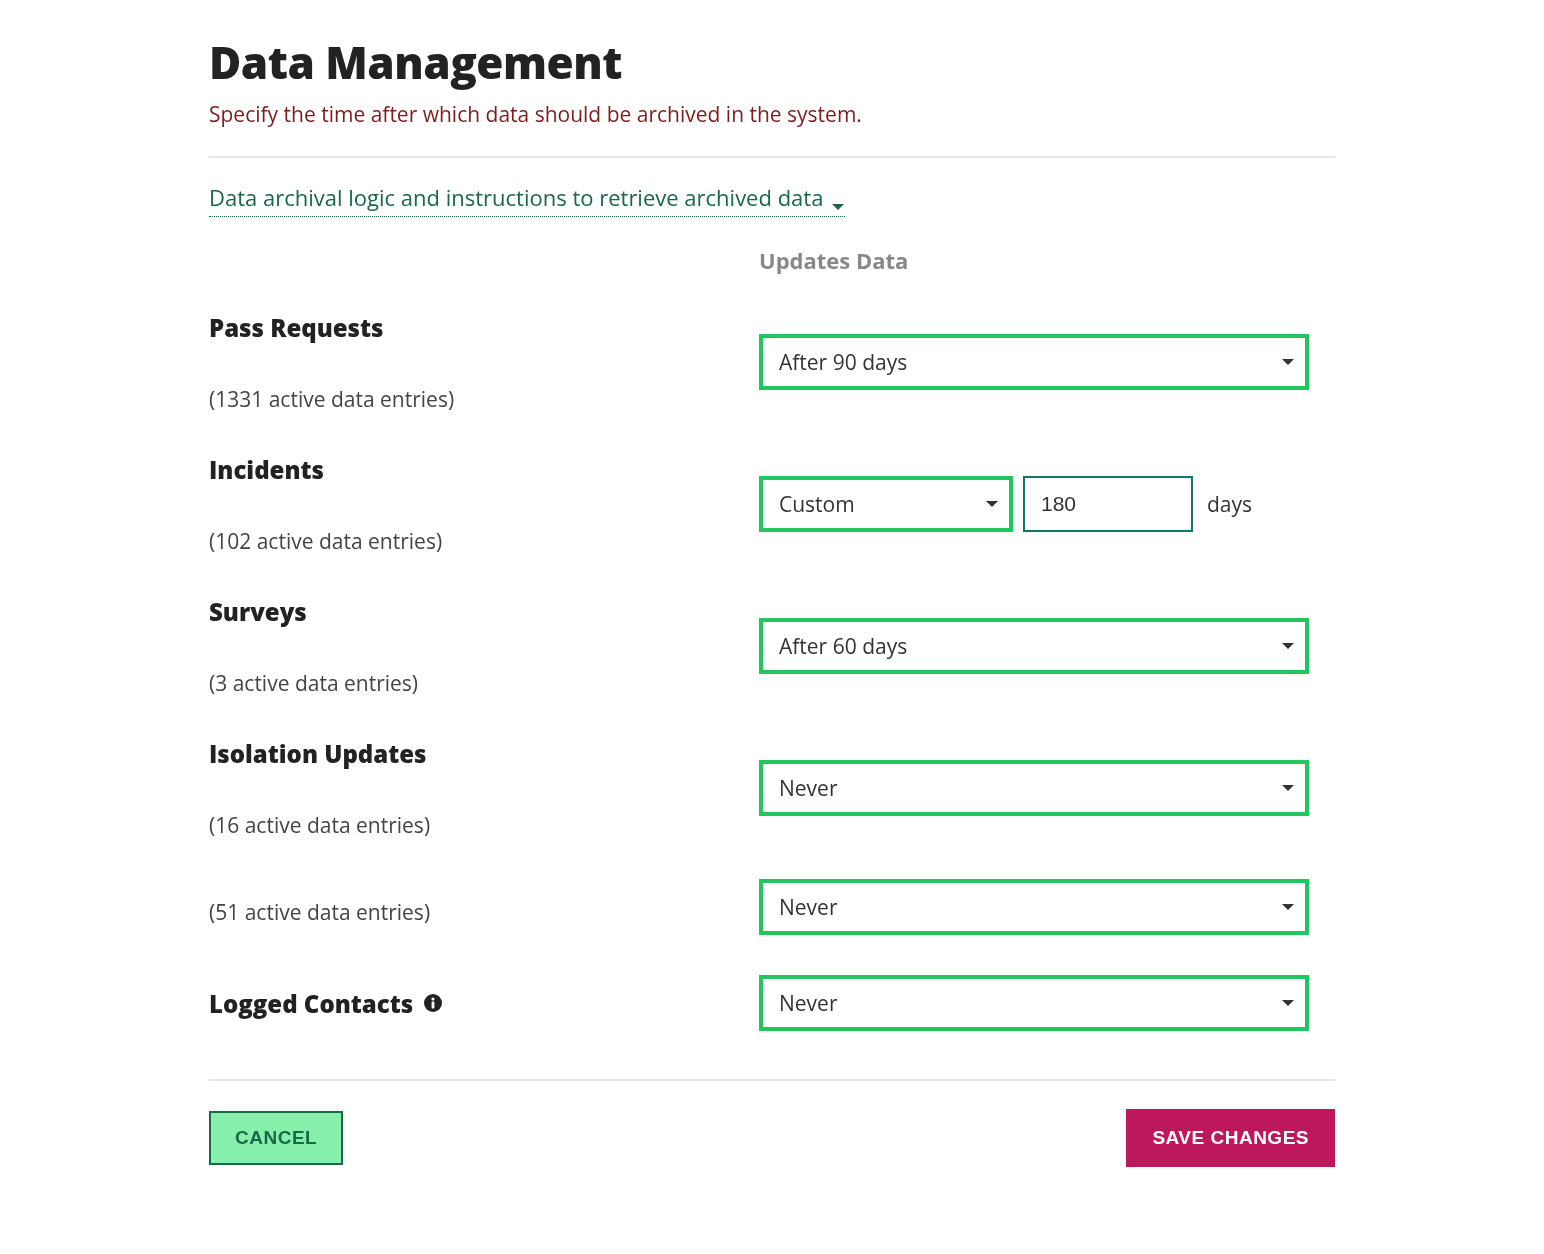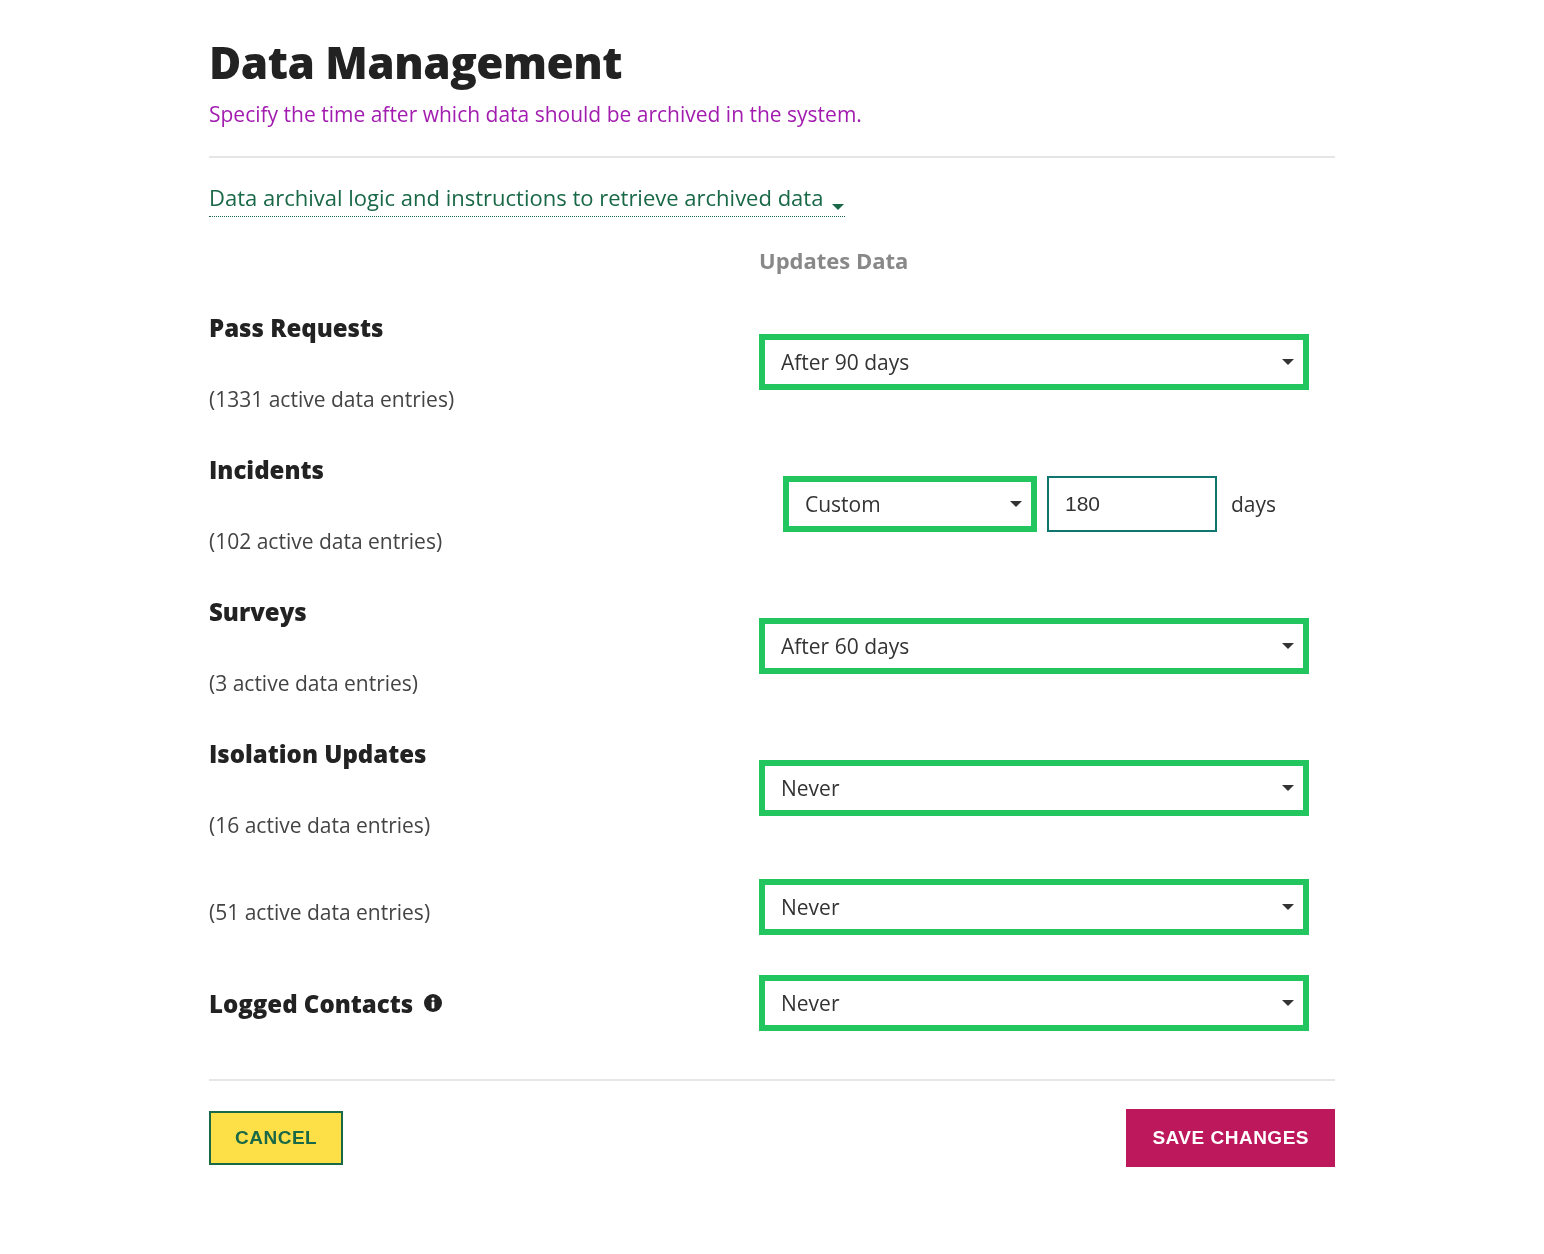--- a/index.html
+++ b/index.html
@@ -18,21 +18,21 @@
   }
   .page-title {
     font-size: 44px;
     font-weight: 800;
     color: #222;
     margin: 0 0 8px 0;
     letter-spacing: -0.5px;
   }
   .page-sub {
     font-size: 21px;
-    color: #a21caf;
+    color: #7f1d1d;
     margin: 0 0 28px 0;
   }
   .hrule {
     border: none;
     border-top: 2px solid #e6e6e6;
     margin: 0 0 24px 0;
   }
   .archival-link {
     display: inline-flex;
     align-items: flex-end;
@@ -94,41 +94,40 @@
     margin-left: 10px;
     cursor: pointer;
   }
   .select {
     position: relative;
     flex: 1;
   }
   .select-box {
     width: 100%;
     height: 56px;
-    border: 6px solid #22c55e;
+    border: 4px solid #22c55e;
     background: #fff;
     padding: 0 42px 0 16px;
     font-size: 21px;
     color: #333;
     display: flex;
     align-items: center;
     cursor: pointer;
   }
   .select-caret {
     position: absolute;
     right: 14px;
     top: 50%;
     transform: translateY(-50%);
     pointer-events: none;
   }
   .custom-row {
     display: flex;
     align-items: center;
     width: 100%;
-    margin-left: 24px;
   }
   .custom-row .select { width: 254px; flex: 0 0 254px; }
   .num-input {
     width: 170px;
     height: 56px;
     border: 2px solid #0f766e;
     background: #fff;
     font-size: 21px;
     color: #333;
     padding: 0 16px;
@@ -144,21 +143,21 @@
     border-top: 2px solid #e6e6e6;
     margin: 28px 0 28px 0;
   }
   .footer {
     display: flex;
     justify-content: space-between;
     align-items: center;
   }
   .btn-cancel {
     border: 2px solid #196847;
-    background: #fde047;
+    background: #86efac;
     color: #196847;
     font-size: 19px;
     font-weight: 700;
     letter-spacing: 0.5px;
     padding: 14px 24px;
     cursor: pointer;
   }
   .btn-save {
     border: none;
     background: #be185d;

